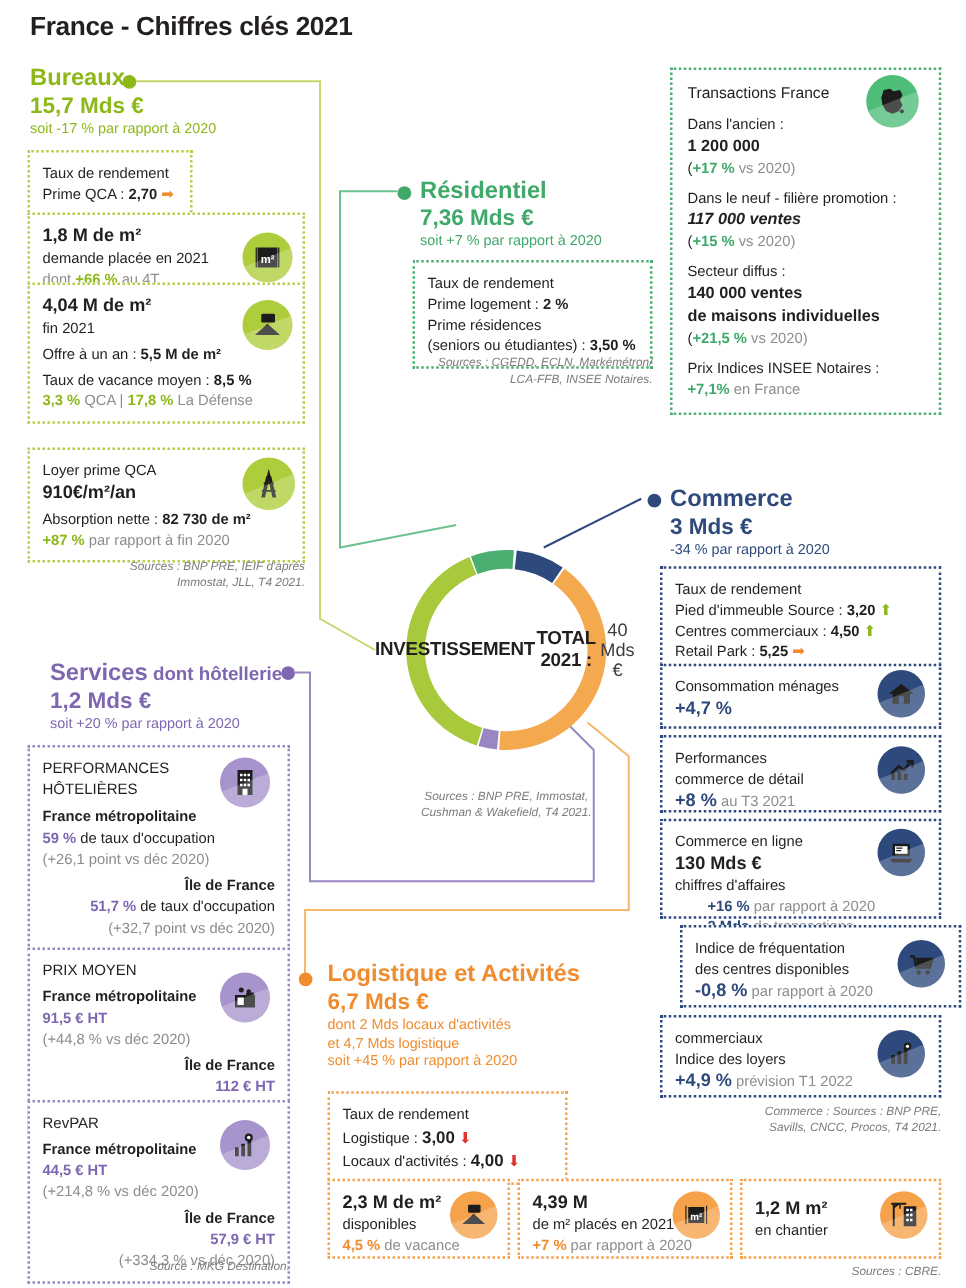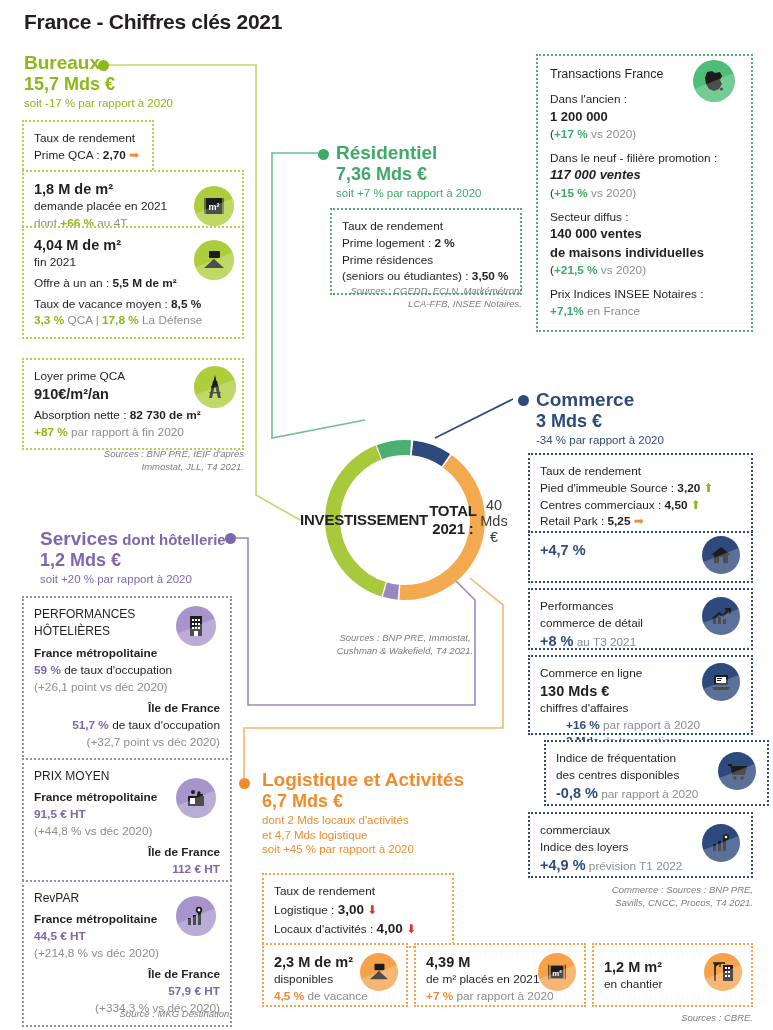--- a/index.html
+++ b/index.html
@@ -231,20 +231,21 @@
   <span class="dot" style="left:518px; top:395px; background:#2e4a7d;"></span>
 
   <div class="card navy" style="left:528px; top:453px; width:225px;">
     <p>Taux de rendement</p>
     <p><span>Pied d'immeuble Source : </span><span class="b">3,20</span> <span class="arrow c-lime">⬆</span></p>
     <p><span>Centres commerciaux : </span><span class="b">4,50</span> <span class="arrow c-lime">⬆</span></p>
     <p><span>Retail Park : </span><span class="b">5,25</span> <span class="arrow c-orange">➡</span></p>
   </div>
 
   <div class="card navy" style="left:528px; top:531px; width:225px; height:52px;">
+    <p>Consommation ménages</p>
     <div class="big c-navy">+4,7 %</div>
     <div class="ico ico-navy" style="left:172px; top:3px; width:38px; height:38px;">
       <svg width="22" height="20" viewBox="0 0 22 20">
           <path d="M11 2 L21 10 L18 10 L18 18 L4 18 L4 10 L1 10 Z" fill="#1c1c1c"></path>
           <rect x="9" y="12" width="4" height="6" fill="#2e4a7d"></rect>
         </svg>
       <span class="shine"></span>
     </div>
   </div>
 

